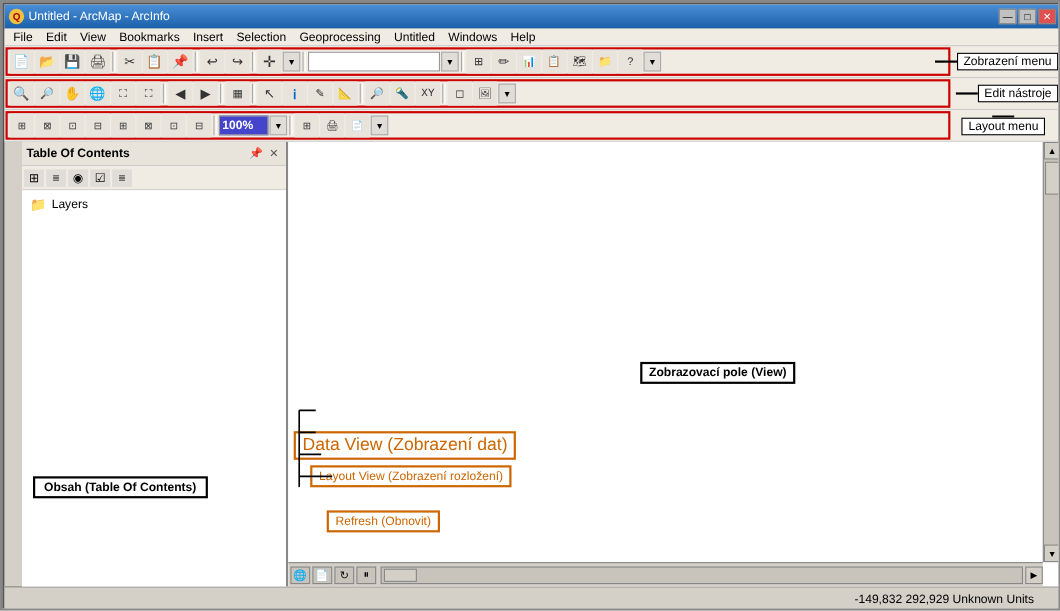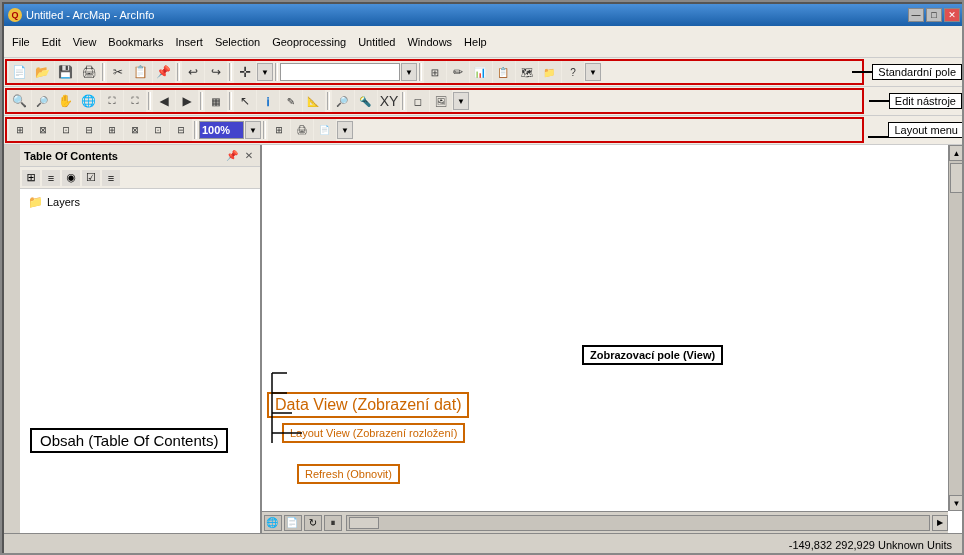--- a/index.html
+++ b/index.html
@@ -54,21 +54,21 @@
       justify-content: center;
       font-size: 9px;
       cursor: pointer;
       color: #000;
     }
     .title-btn.close { background: #e05050; color: white; }
 
     
     #menu-bar {
       background: #f0ece4;
-      height: 32px;
+      height: 16px;
       display: flex;
       align-items: center;
       border-bottom: 1px solid #ccc;
       padding: 0 2px;
     }
     .menu-item {
       padding: 2px 6px;
       cursor: pointer;
       font-size: 11px;
       color: #000;
@@ -250,21 +250,21 @@
     }
 
     
     #status-bar {
       height: 22px;
       background: #d4d0c8;
       border-top: 1px solid #888;
       display: flex;
       align-items: center;
       justify-content: flex-end;
-      padding: 0 12px;
+      padding: 0 24px;
       font-size: 11px;
       gap: 8px;
     }
     .status-btn {
       width: 18px;
       height: 16px;
       background: #c8c4bc;
       border: 1px solid #888;
       display: flex;
       align-items: center;
@@ -359,21 +359,21 @@
         <div class="toolbar-btn" style="font-size:10px;">📊</div>
         <div class="toolbar-btn" style="font-size:10px;">📋</div>
         <div class="toolbar-btn" style="font-size:10px;">🗺</div>
         <div class="toolbar-btn" style="font-size:10px;">📁</div>
         <div class="toolbar-btn" style="font-size:10px;">?</div>
         <div class="toolbar-dropdown">▼</div>
       </div>
 
       <div style="position:absolute;right:2px;top:50%;transform:translateY(-50%);display:flex;align-items:center;">
         <div style="width:20px;height:2px;background:#000;"></div>
-        <div style="border:1px solid #000;background:white;padding:1px 5px;font-size:11px;white-space:nowrap;">Standardní pole</div>
+        <div style="border:1px solid #000;background:white;padding:1px 5px;font-size:11px;white-space:nowrap;">Zobrazení menu</div>
       </div>
     </div>
 
     <div class="toolbar-wrap" style="position:relative;background:#f0ece4;border-bottom:1px solid #ccc;">
       <div style="display:flex;align-items:center;padding:1px 2px;height:26px;gap:1px;border:2px solid #cc0000;margin:1px 100px 1px 1px;">
 
         <div class="toolbar-btn">🔍</div>
         <div class="toolbar-btn" style="font-size:10px;">🔎</div>
         <div class="toolbar-btn">✋</div>
         <div class="toolbar-btn">🌐</div>
@@ -386,21 +386,21 @@
         <div class="toolbar-btn" style="font-size:10px;">▦</div>
         <div class="toolbar-separator"></div>
 
         <div class="toolbar-btn">↖</div>
         <div class="toolbar-btn" style="color:#0066cc;font-weight:bold;">ℹ</div>
         <div class="toolbar-btn" style="font-size:10px;">✎</div>
         <div class="toolbar-btn" style="font-size:10px;">📐</div>
         <div class="toolbar-separator"></div>
         <div class="toolbar-btn" style="font-size:10px;">🔎</div>
         <div class="toolbar-btn" style="font-size:10px;">🔦</div>
-        <div class="toolbar-btn" style="font-size:14px;">XY</div>
+        <div class="toolbar-btn" style="font-size:10px;font-family:Liberation Mono, monospace;">XY</div>
         <div class="toolbar-separator"></div>
         <div class="toolbar-btn" style="font-size:10px;">◻</div>
         <div class="toolbar-btn" style="font-size:10px;">🖼</div>
         <div class="toolbar-dropdown">▼</div>
       </div>
 
       <div style="position:absolute;right:2px;top:50%;transform:translateY(-50%);display:flex;align-items:center;">
         <div style="width:20px;height:2px;background:#000;"></div>
         <div style="border:1px solid #000;background:white;padding:1px 5px;font-size:11px;white-space:nowrap;">Edit nástroje</div>
       </div>
@@ -419,21 +419,21 @@
         <div class="toolbar-separator"></div>
         <input class="toolbar-input" type="text" style="width: 45px; background: rgb(68, 68, 204); color: white; font-weight: bold;" value="100%">
         <div class="toolbar-dropdown">▼</div>
         <div class="toolbar-separator"></div>
         <div class="toolbar-btn" style="font-size:9px;">⊞</div>
         <div class="toolbar-btn" style="font-size:9px;">🖨</div>
         <div class="toolbar-btn" style="font-size:9px;">📄</div>
         <div class="toolbar-dropdown">▼</div>
       </div>
 
-      <div style="position:absolute;right:0;top:50%;transform:translateY(-50%);display:flex;align-items:flex-end;">
+      <div style="position:absolute;right:14px;top:50%;transform:translateY(-50%);display:flex;align-items:center;flex-direction:column;">
         <div style="width:20px;height:2px;background:#000;"></div>
         <div style="border:1px solid #000;background:white;padding:1px 5px;font-size:11px;white-space:nowrap;">Layout menu</div>
       </div>
     </div>
 
     <div id="main-content" style="flex:1;display:flex;position:relative;min-height:0;margin-left:16px;">
 
       <div id="toc-panel">
         <div id="toc-header">
           <span id="toc-title">Table Of Contents</span>
@@ -450,21 +450,21 @@
           <div class="toc-tb-btn">≡</div>
         </div>
         <div id="toc-content">
           <div id="toc-layers">
             <span class="layer-icon">📁</span>
             <span>Layers</span>
           </div>
         </div>
 
         <div style="position:absolute;bottom:80px;left:10px;">
-          <div style="border:2px solid #000;background:white;padding:2px 8px;font-size:15px;font-weight:normal;">Obsah (Table Of Contents)</div>
+          <div style="border:2px solid #000;background:white;padding:2px 8px;font-size:11px;font-weight:bold;">Obsah (Table Of Contents)</div>
         </div>
       </div>
 
       <div id="map-view" style="position:relative;flex:1;background:white;">
 
         <div id="scrollbar-v">
           <div class="scroll-arrow">▲</div>
           <div class="scroll-thumb"></div>
           <div style="flex:1;"></div>
           <div class="scroll-arrow">▼</div>

